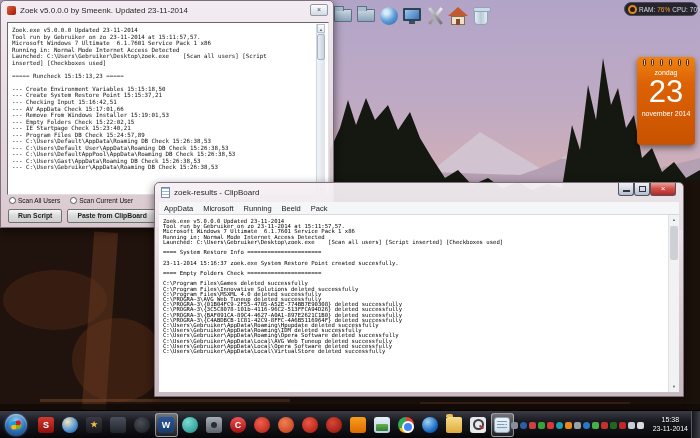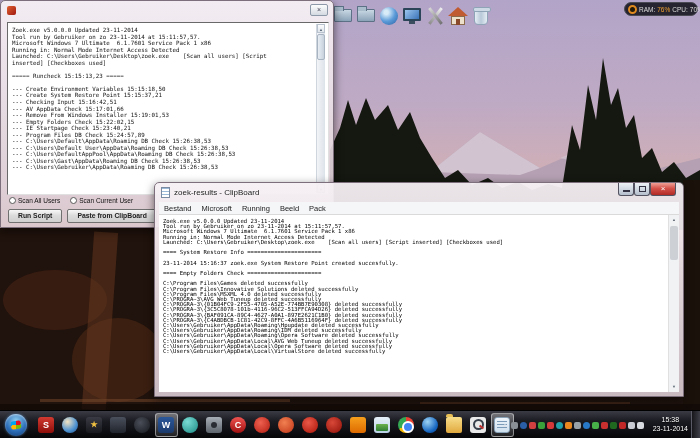--- a/index.html
+++ b/index.html
@@ -183,24 +183,38 @@
 
   <div class="meter">
     <span class="ring"></span>
     <span>RAM:</span>
     <span class="ramv">76%</span>
     <span>CPU:</span>
     <span>70%</span>
 
   </div>
 
+  <div class="cal">
+    <div class="cal-rings">
+      <span></span>
+        <span></span>
+        <span></span>
+        <span></span>
+        <span></span>
+        <span></span>
+    </div>
+    <div class="wd">zondag</div>
+    <div class="day">23</div>
+    <div class="my">november 2014</div>
+  </div>
 
   <div id="zoek" class="win glass">
     <div class="tbar">
       <span class="zoek-ic"></span>
+      <span>Zoek v5.0.0.0 by Smeenk. Updated 23-11-2014</span>
     </div>
     <div class="zoek-close">×</div>
     <pre id="zoek-log">Zoek.exe v5.0.0.0 Updated 23-11-2014
 Tool run by Gebruiker on zo 23-11-2014 at 15:11:57,57.
 Microsoft Windows 7 Ultimate  6.1.7601 Service Pack 1 x86
 Running in: Normal Mode Internet Access Detected
 Launched: C:\Users\Gebruiker\Desktop\zoek.exe    [Scan all users] [Script
 inserted] [Checkboxes used]
 
 ===== Runcheck 15:15:13,23 =====
@@ -248,21 +262,21 @@
     <div class="caps">
       <div class="cap">
           <span class="mingl"></span>
         </div>
       <div class="cap">
           <span class="maxgl"></span>
         </div>
       <div class="cap close">×</div>
     </div>
     <div class="np-menu">
-      <span>Bestand</span>
+      <span>AppData</span>
       <span>Microsoft</span>
       <span>Running</span>
       <span>Beeld</span>
       <span>Pack</span>
     </div>
     <div id="np-content">
       <pre id="np-pre">Zoek.exe v5.0.0.0 Updated 23-11-2014
 Tool run by Gebruiker on zo 23-11-2014 at 15:11:57,57.
 Microsoft Windows 7 Ultimate  6.1.7601 Service Pack 1 x86
 Running in: Normal Mode Internet Access Detected

